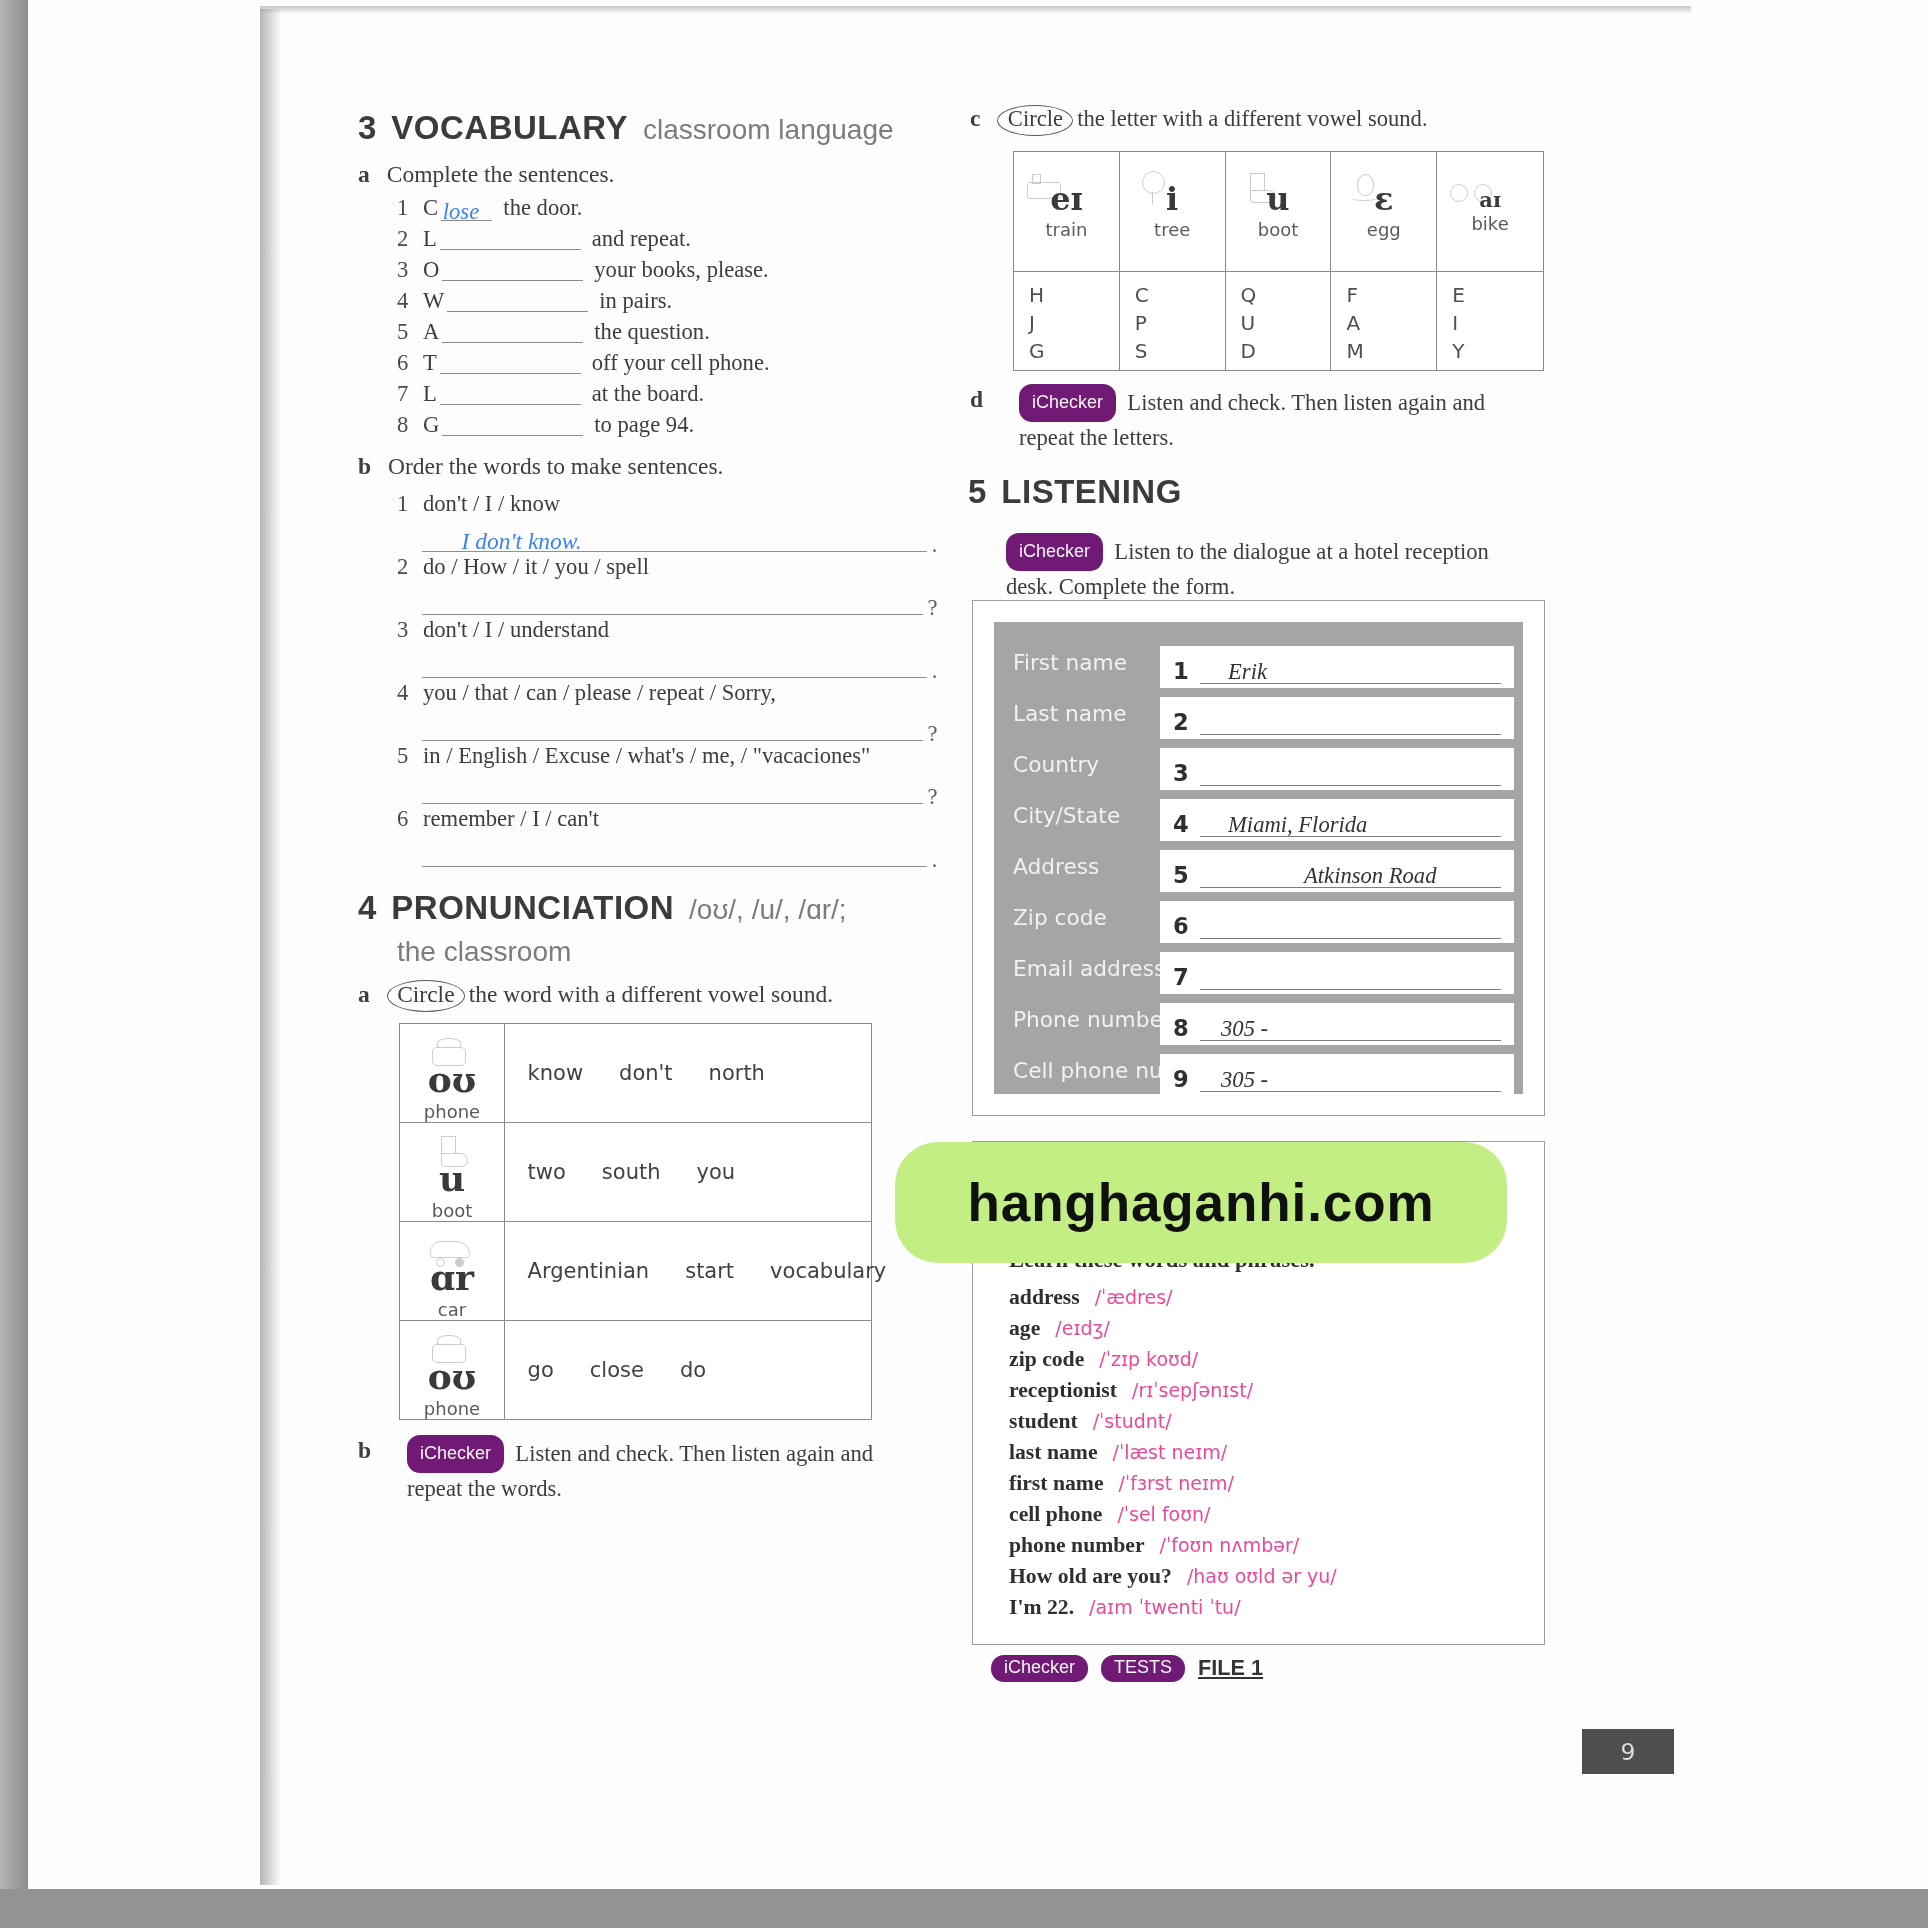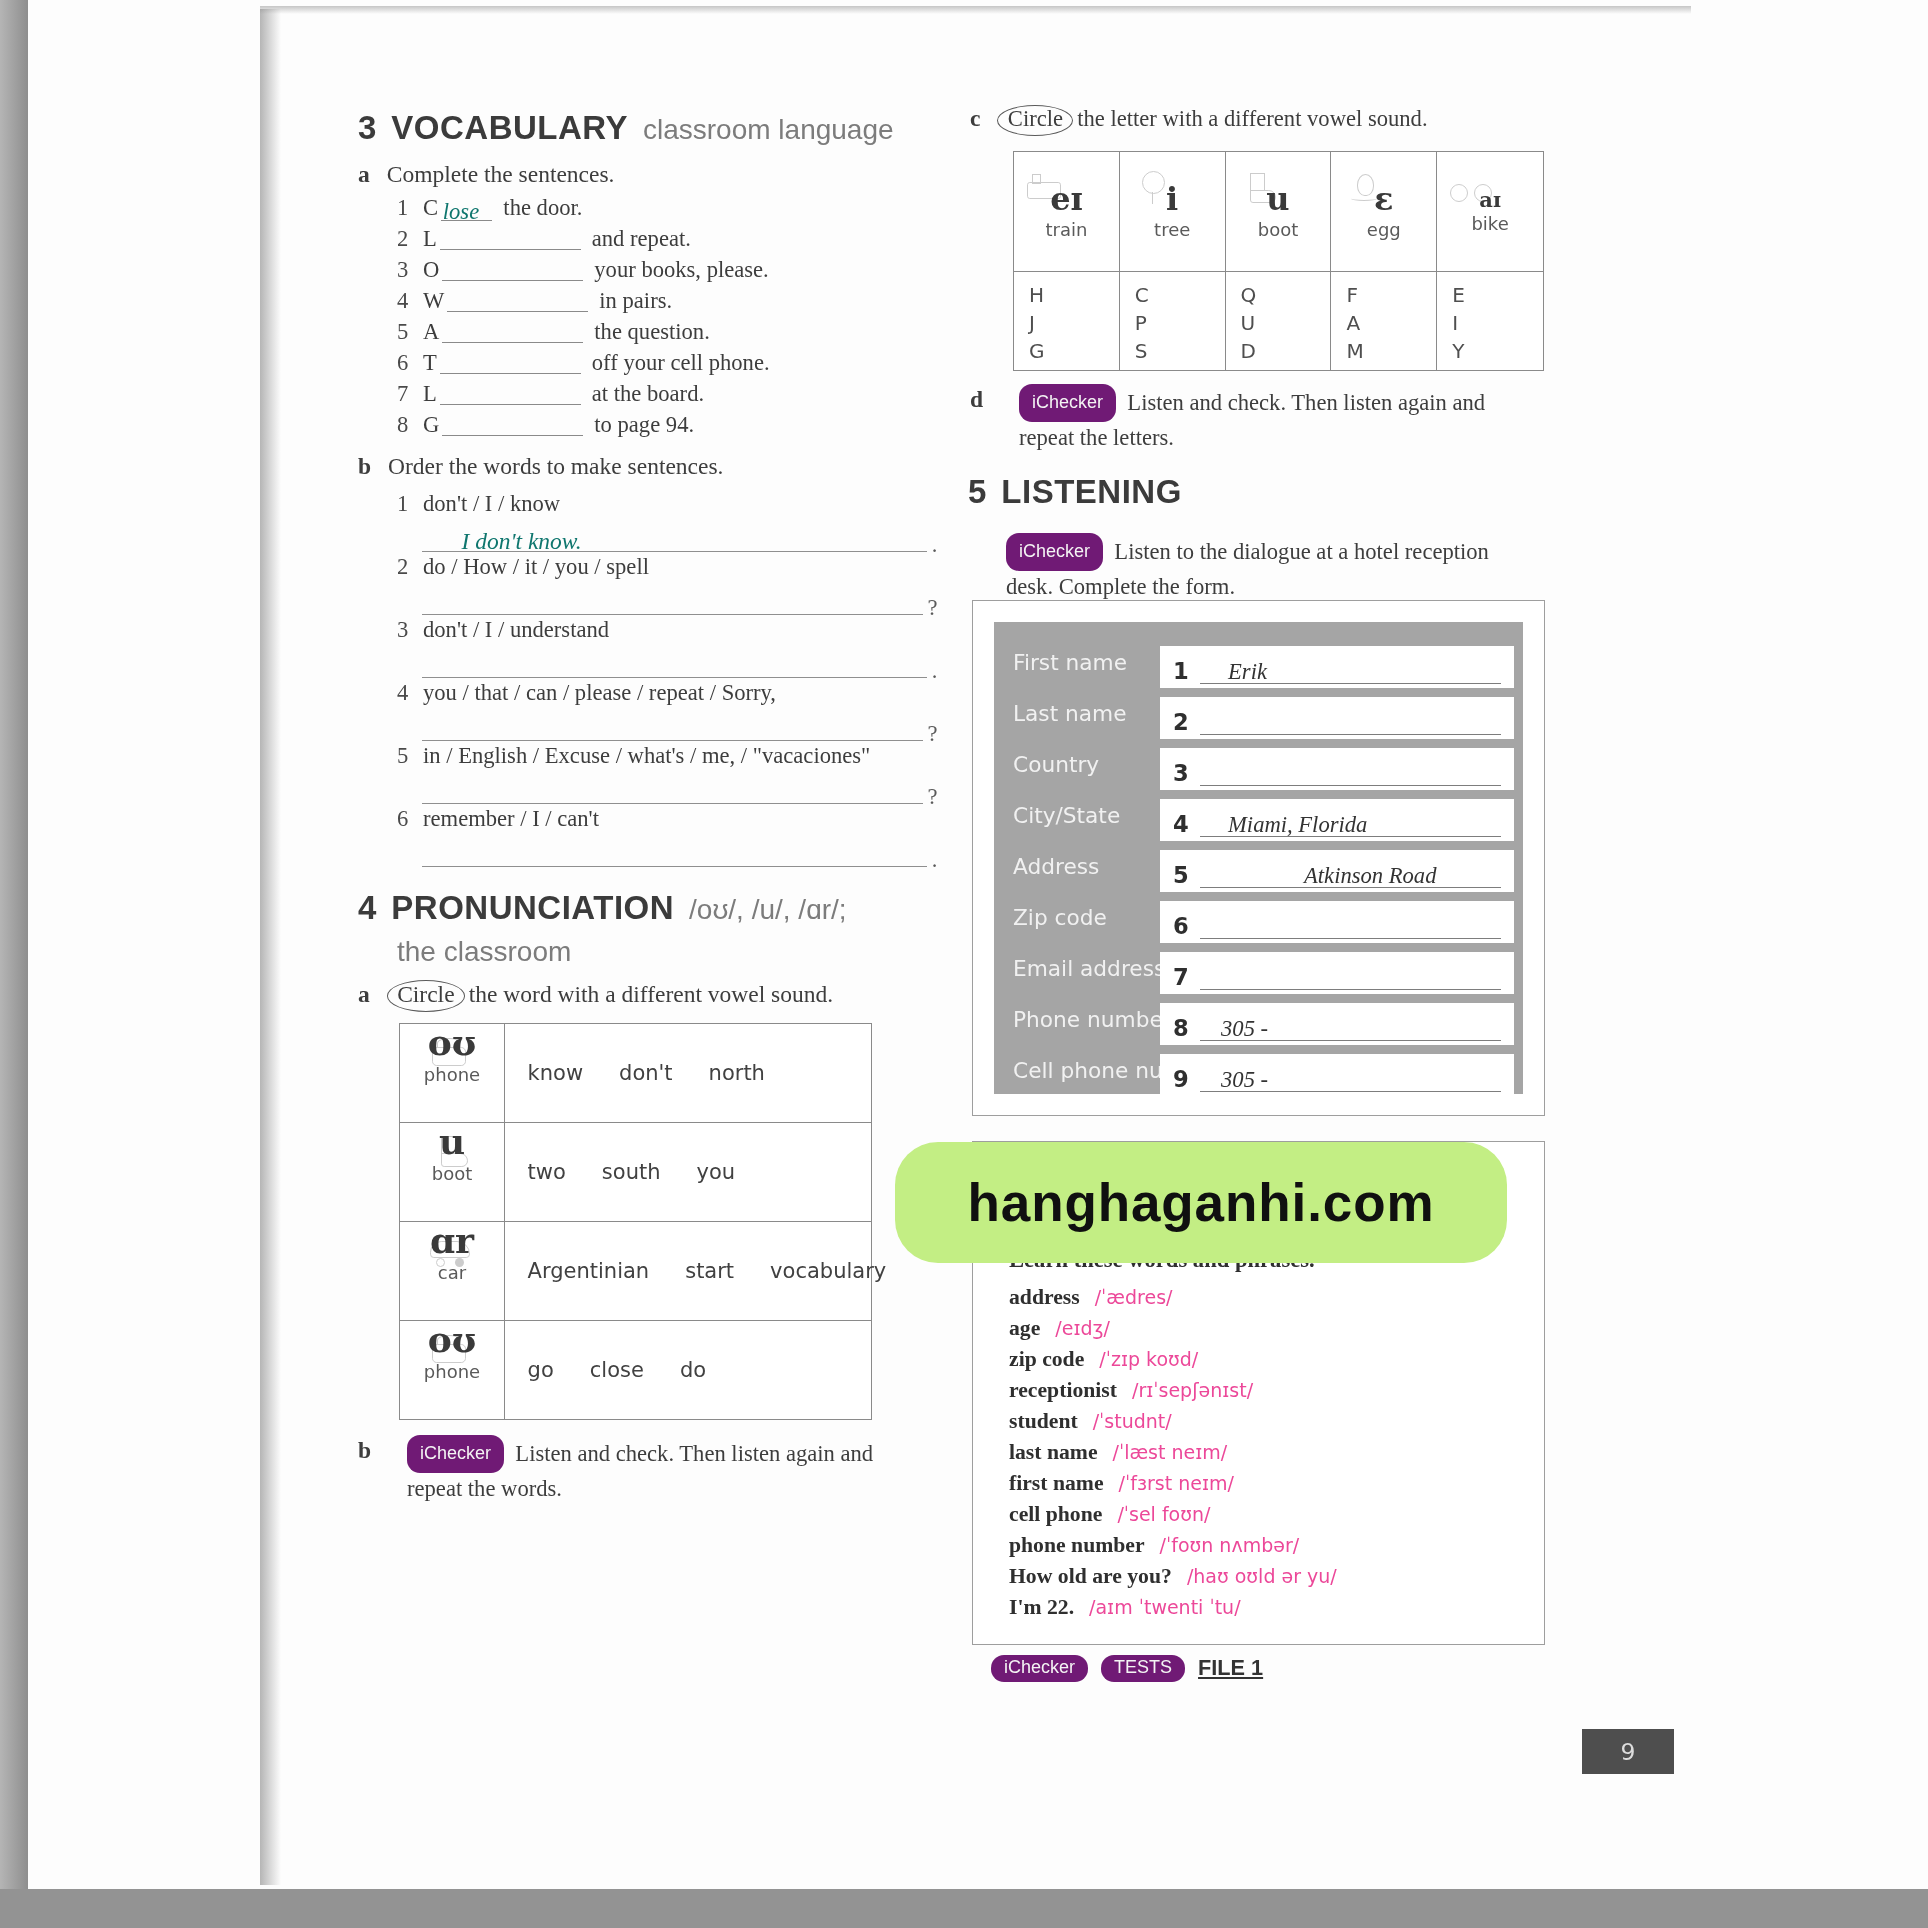--- a/index.html
+++ b/index.html
@@ -31,38 +31,38 @@
   .ichk{display:inline-block;background:#701a75;color:#f4f4f4;border-radius:13px;
         padding:1.9px 13px 3.8px 13px;font-family:"Liberation Sans",sans-serif;font-size:18px;
         margin-right:11.3px;filter:blur(0.5px);vertical-align:1.9px;}
 
   
   #s3a-items{position:absolute;left:397px;top:195px;}
   .aitem{height:31px;font-size:22.6px;white-space:nowrap;}
   .inum{display:inline-block;width:26px;font-size:22.6px;color:#4a4a4a;}
   .ablank{display:inline-block;border-bottom:1.9px solid #8a8a8a;height:21px;
           vertical-align:-3.8px;margin:0 5.6px 0 2.8px;}
-  .hand{font-family:"Liberation Serif",serif;color:#0f766e;}
+  .hand{font-family:"Liberation Serif",serif;color:#3b82f6;}
   .ipost{margin-left:5.6px;}
 
   
   #s3b-items{position:absolute;left:397px;top:491px;}
   .bitem{height:63px;}
   .bprompt{font-size:22.6px;height:34px;white-space:nowrap;}
   .bansrow{display:flex;align-items:flex-end;margin-left:24.5px;width:516px;}
   .bline{flex:1;border-bottom:1.9px solid #8f8f8f;height:26px;position:relative;}
   .bline .hand{position:absolute;left:40px;bottom:-3.8px;font-size:23.5px;}
   .bend{font-size:22.6px;color:#5a5a5a;margin-left:4.7px;transform:translateY(5.6px);}
 
   
   #pron-table{position:absolute;left:399px;top:1023px;width:471px;border:1.9px solid #8a8a8a;background:#fff;}
   .prow{display:grid;grid-template-columns:105px 1fr;height:98px;border-bottom:1.9px solid #8a8a8a;}
   .prow:last-child{border-bottom:none;}
   .psound{position:relative;border-right:1.9px solid #8a8a8a;display:flex;flex-direction:column;
-          align-items:center;justify-content:flex-start;}
+          align-items:center;justify-content:flex-end;}
   .ipa{font-family:"DejaVu Serif",serif;font-weight:bold;font-size:36px;color:#3a3a3a;z-index:1;line-height:1;}
   .cap{font-family:"DejaVu Sans",sans-serif;font-size:18px;color:#5a5a5a;margin-top:3.8px;z-index:1;}
   .pwords{display:flex;align-items:center;gap:36px;padding-left:22.6px;
           font-family:"DejaVu Sans",sans-serif;font-size:21px;color:#414141;white-space:nowrap;}
 
   
   .sketch{position:absolute;width:45px;height:36px;opacity:.5;left:28px;top:11.3px;}
   .sketch::before,.sketch::after{content:"";position:absolute;border:0 solid #9a9a9a;}
   .sketch[data-kind="phone"]::before{left:3.8px;top:11.3px;width:32px;height:17px;border-width:1.9px;border-radius:4.7px;}
   .sketch[data-kind="phone"]::after{left:8.5px;top:2.8px;width:22.6px;height:9.4px;border-width:1.9px 1.9px 0 1.9px;border-radius:50% 50% 0 0;}

